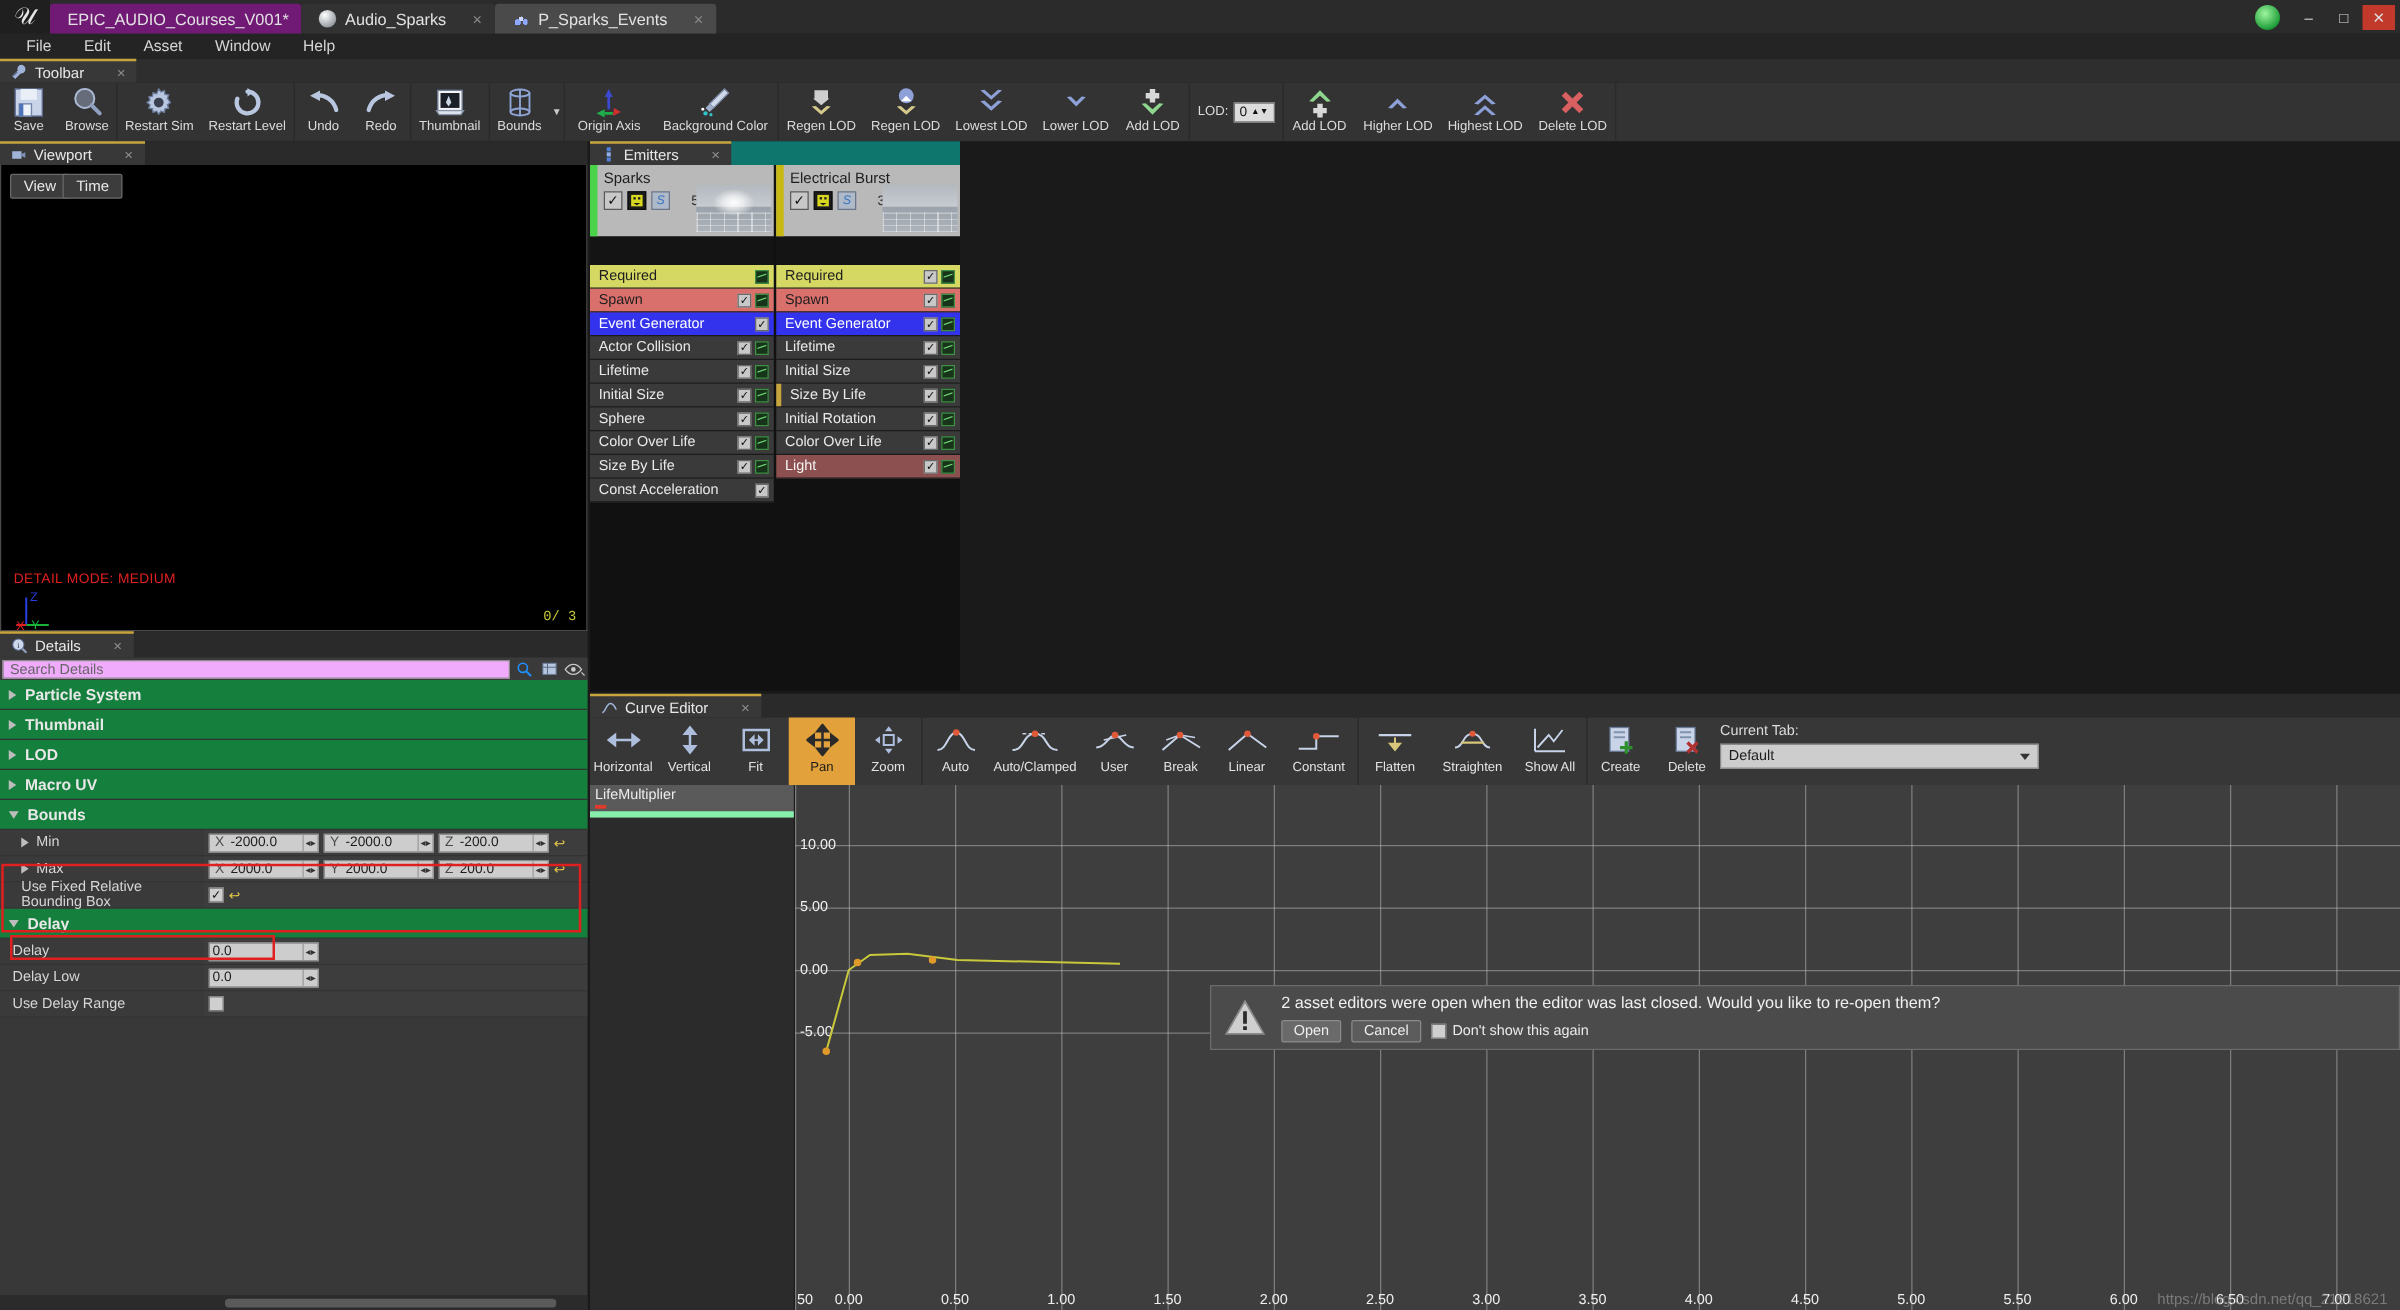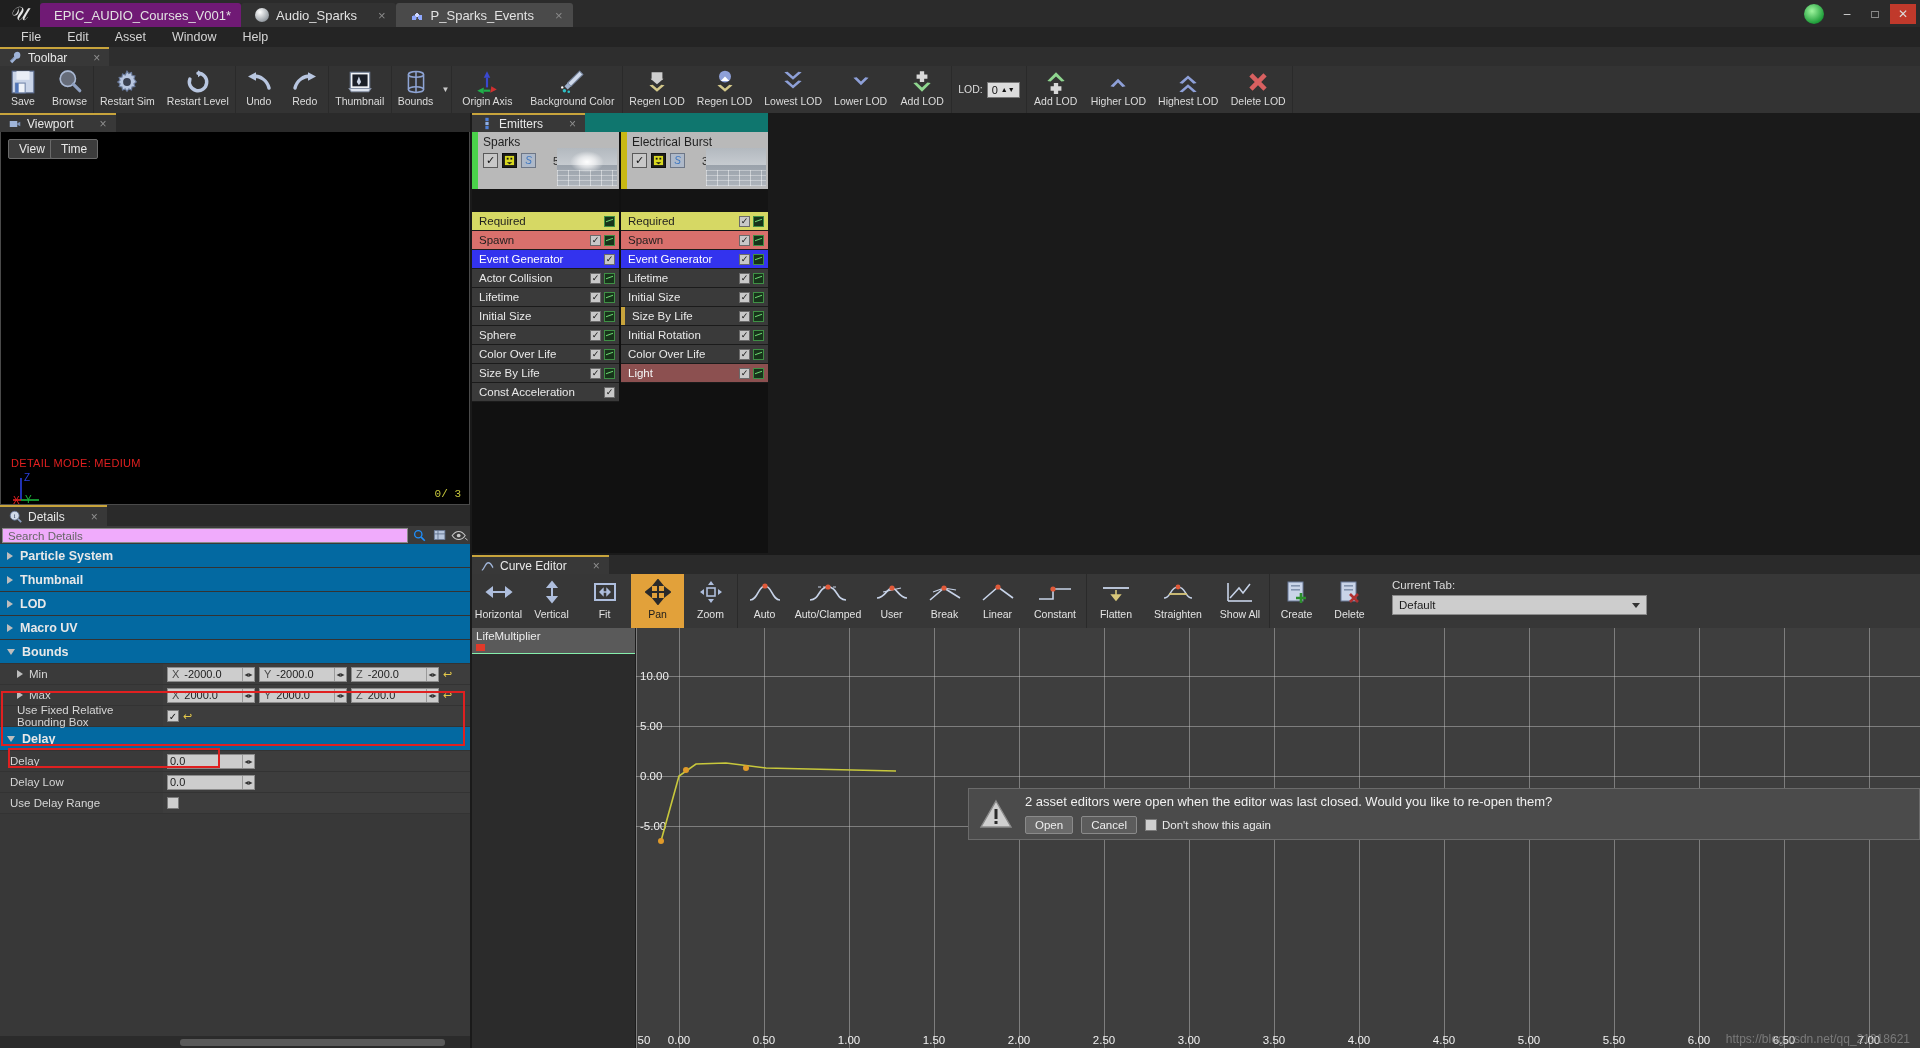--- a/index.html
+++ b/index.html
@@ -119,21 +119,21 @@
   #details-body { position:absolute; top:21px; left:0; width:470px; height:522px; background:#383838; }
   #search-row { display:flex; align-items:center; height:18px; background:#3a3a3a; gap:3px; padding:0 2px;}
   #search-input {
     flex:1; height:15px; background:#f0abfc; border:1px solid #8a8a8a;
     font-size:11.5px; color:#666; padding:0 5px; line-height:15px;
   }
   .srch-ico { width:17px; height:16px; display:flex; align-items:center; justify-content:center; }
 
   .cat-row {
     height:24px; display:flex; align-items:center; gap:7px; padding-left:7px;
-    background:#0369a1; border-bottom:1px solid #333;
+    background:#15803d; border-bottom:1px solid #333;
     font-size:12.5px; font-weight:bold; color:#e8e8e8;
   }
   .tri { width:0;height:0; border-style:solid; }
   .tri.closed { border-width:4.5px 0 4.5px 6px; border-color:transparent transparent transparent #bdbdbd; }
   .tri.open   { border-width:6px 4.5px 0 4.5px; border-color:#bdbdbd transparent transparent transparent; }
 
   .prop-row {
     height:21px; display:flex; align-items:center;
     border-bottom:1px solid #333; font-size:11.5px; color:#d6d6d6;
   }
@@ -209,32 +209,32 @@
   #curve-tabbar { height:19px; background:#2a2a2a; }
   #curve-body { position:absolute; top:19px; left:0; width:1448px; height:474px; background:#2f2f2f; }
   #curve-toolbar { height:54px; background:#373737; display:flex; align-items:flex-start; }
   .ce-btn { width:53px; height:54px; display:flex; flex-direction:column; align-items:center;
             justify-content:flex-start; padding-top:3px; gap:1px;}
   .ce-btn.sel { background:#e2a13a; }
   .ce-ico { height:30px; display:flex; align-items:center; justify-content:center; }
   .ce-lbl { font-size:10.5px; color:#e3e3e3; }
   .ce-btn.sel .ce-lbl { color:#1c1c1c; }
   .ce-sep { width:1px; height:54px; background:#2a2a2a; }
-  #curtab-box { margin-left:16px; padding-top:5px; }
+  #curtab-box { padding-top:5px; }
   #curtab-box .lbl { font-size:11.5px; color:#dcdcdc; margin-bottom:4px; }
   #curtab-sel {
     width:255px; height:20px; background:#cdcdcd; border:1px solid #8a8a8a;
     display:flex; align-items:center; padding:0 6px; font-size:11.5px; color:#1c1c1c;
   }
   #curtab-sel .arrow { margin-left:auto; width:0;height:0;
       border-style:solid; border-width:5px 4px 0 4px; border-color:#333 transparent transparent transparent; }
 
   #curve-main { position:absolute; top:54px; left:0; width:1448px; height:420px; display:flex; }
   #track-list { width:164px; background:#2b2b2b; border-right:1px solid #1d1d1d; }
-  .track-item { height:26px; background:#5a5a5a; border-bottom:1px solid #86efac;
+  .track-item { height:26px; background:#5a5a5a; border-bottom:5px solid #86efac;
                 display:flex; align-items:flex-start; flex-direction:column; padding:2px 4px; }
   .track-item .tname { font-size:11.5px; color:#ececec; }
   .track-swatch { width:9px; height:8px; background:#e03a2a; margin-top:2px; }
 
   #graph { flex:1; position:absolute; left:164px; top:0; width:1284px; height:420px;
            background:#3e3e3e; }
   .gridline-h { position:absolute; left:0; width:100%; height:1px; background:#c9c9c9; opacity:.45;}
   .gridline-v { position:absolute; top:0; height:100%; width:1px; background:#c9c9c9; opacity:.45;}
   .ylab { position:absolute; left:4px; font-size:11.5px; color:#efefef; transform:translateY(-50%);text-align:right; }
   .xlab { position:absolute; bottom:2px; font-size:11.5px; color:#efefef; transform:translateX(-50%); }

